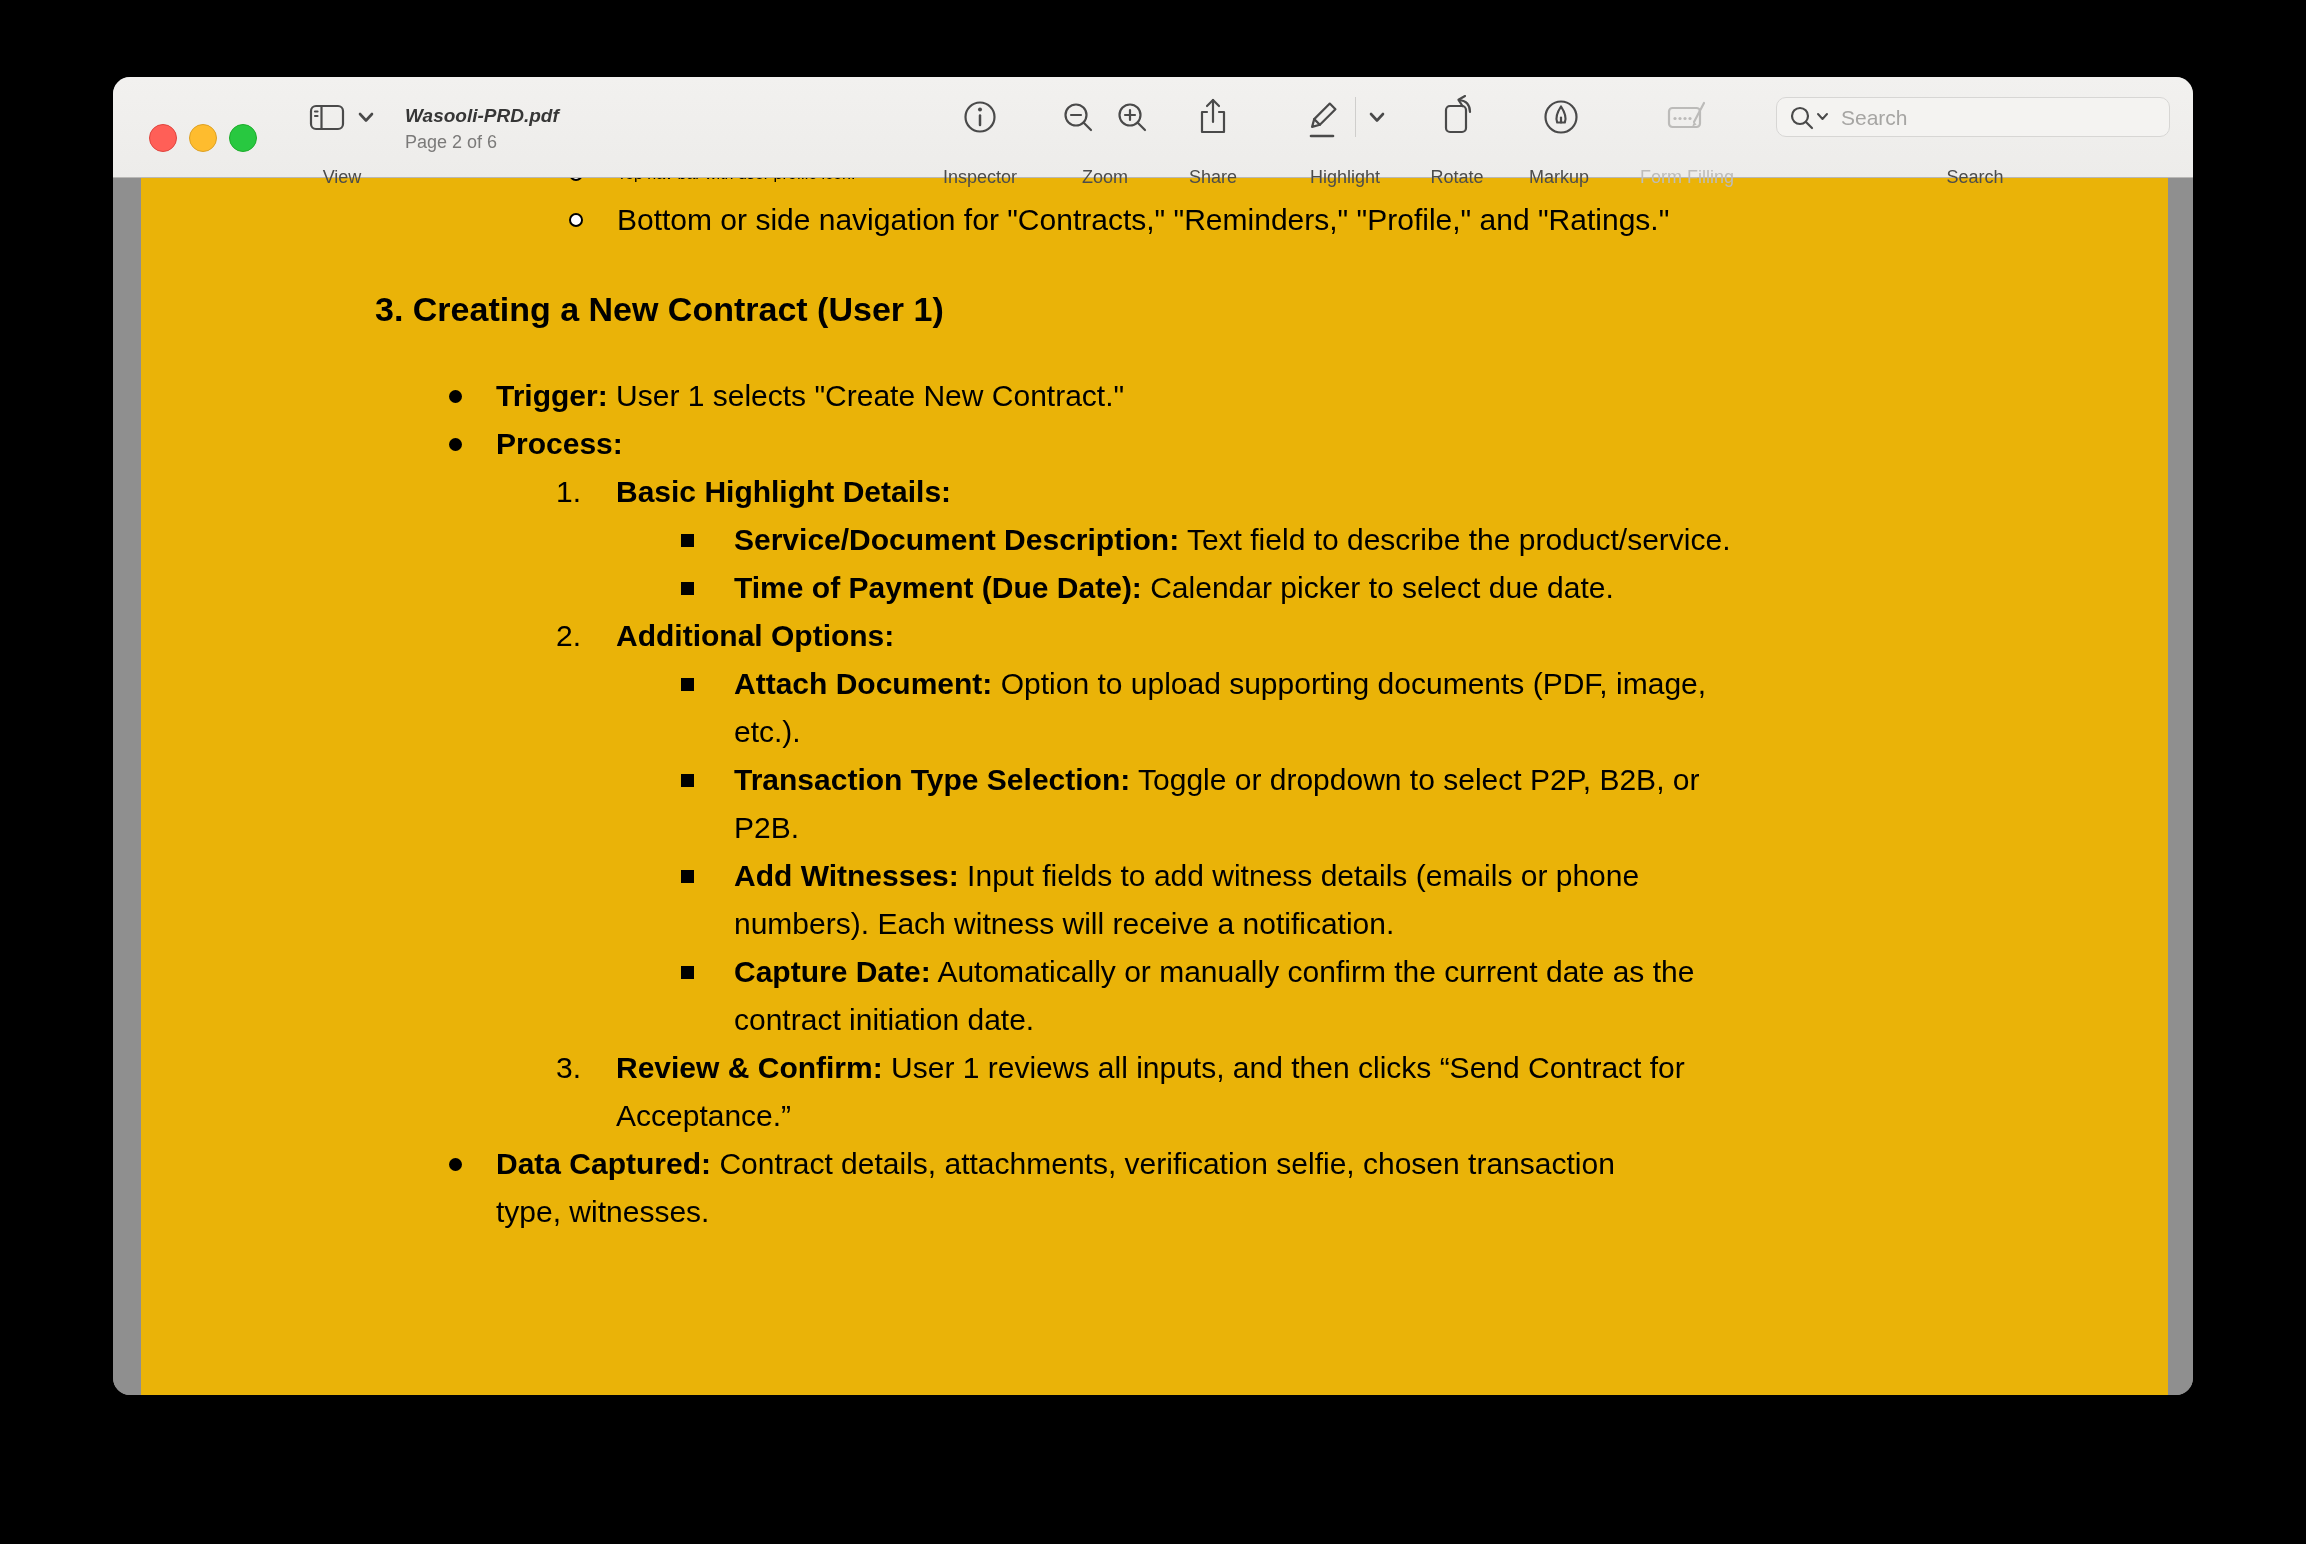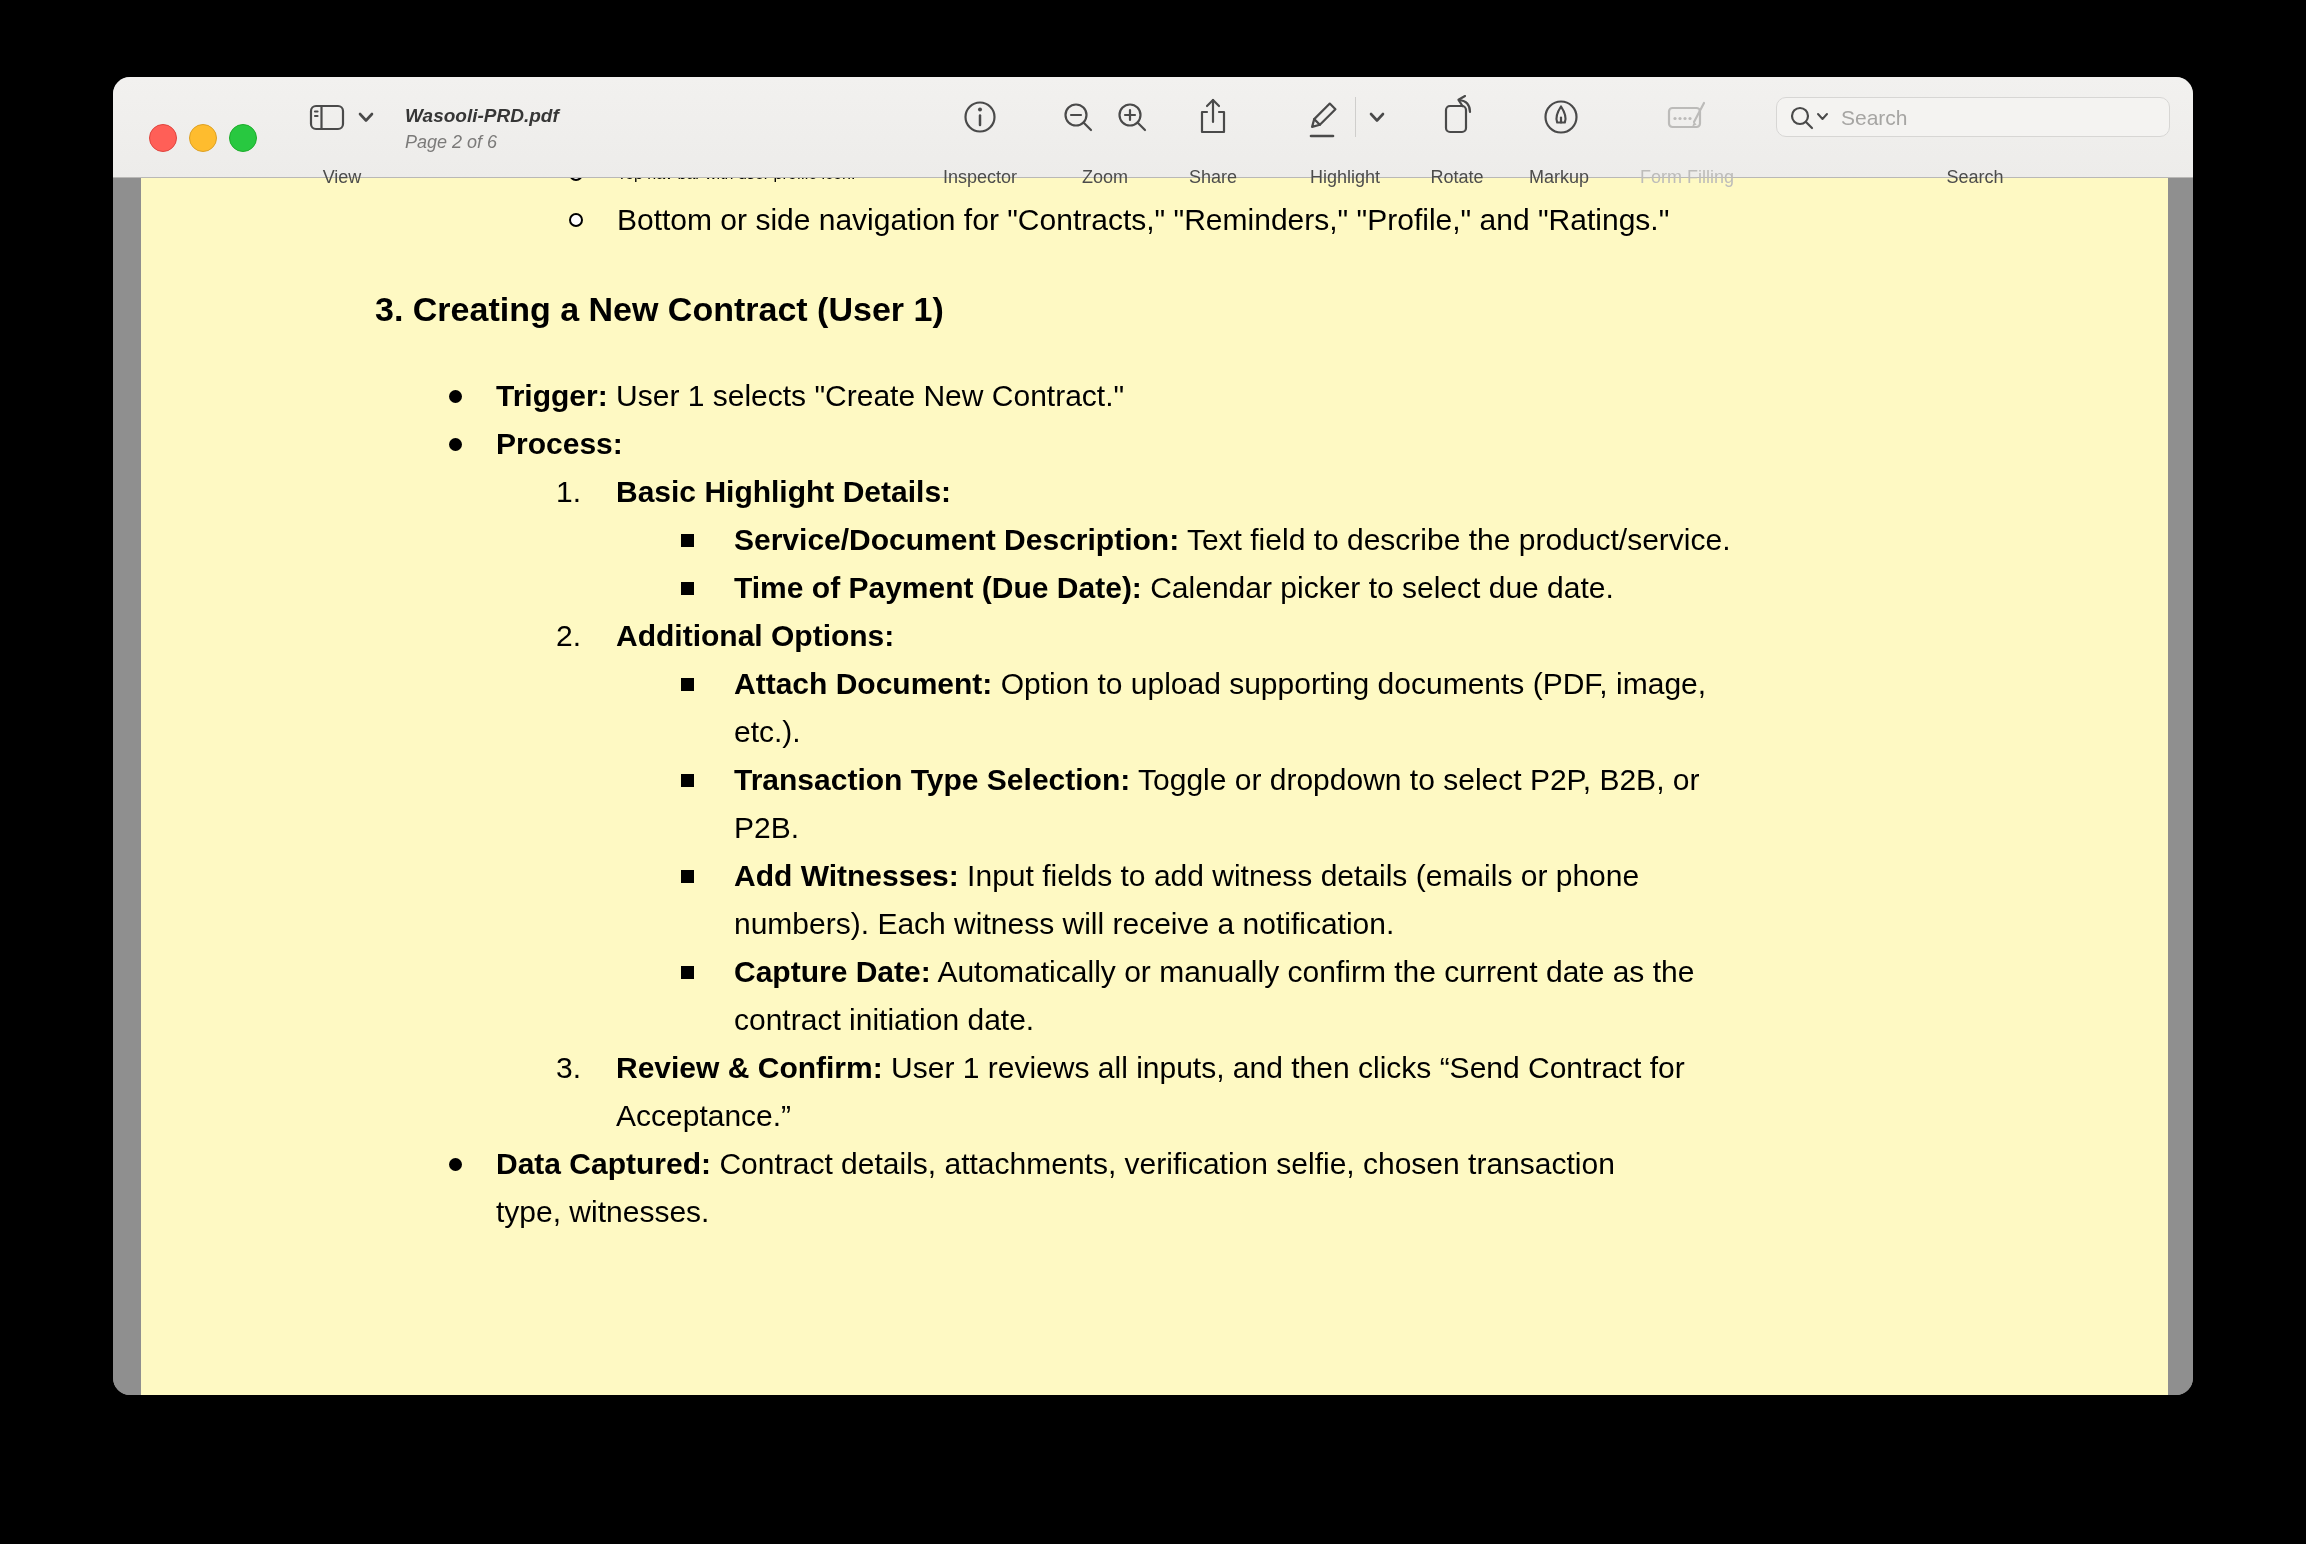--- a/index.html
+++ b/index.html
@@ -18,31 +18,31 @@
   .icon .fill{fill:#4a4a4a;stroke:none;}
   .dim .icon{stroke:#bcbbb9;}
   .dim .icon .fill{fill:#bcbbb9;}
   .toolbtn{position:absolute;top:18px;width:44px;height:44px;cursor:default;}
   .toolbtn svg{position:absolute;left:0;top:0;}
   .tool-label{position:absolute;top:88px;height:24px;line-height:24px;font-size:18px;color:#4c4c4c;
               text-align:center;white-space:nowrap;}
   .tool-label.dimtxt{color:#bdbcba;}
   .titleblock{position:absolute;left:292px;top:26px;}
   .title{font-size:19px;font-weight:bold;color:#363636;line-height:26px;white-space:nowrap;font-style:italic;}
-  .subtitle{font-size:18px;color:#7b7a79;line-height:26px;white-space:nowrap;font-style:italic;}
+  .subtitle{font-size:18px;color:#7b7a79;line-height:26px;white-space:nowrap;}
   .divider{position:absolute;left:1242px;top:20px;width:1px;height:40px;background:#cfcecc;}
   .searchfield{position:absolute;left:1663px;top:20px;width:394px;height:40px;border-radius:10px;
                background:#f4f3f1;border:1px solid #d7d6d4;box-sizing:border-box;}
   .searchfield svg{position:absolute;left:10px;top:6px;}
   .searchfield input{position:absolute;left:62px;top:3px;width:320px;height:32px;border:none;outline:none;
                      background:transparent;font-family:"Liberation Sans",sans-serif;font-size:21px;color:#444;}
   .searchfield input::placeholder{color:#a6a5a3;}
   
   .content{position:absolute;left:0;top:100px;right:0;bottom:0;background:#8f8f8f;z-index:1;}
-  .pagepaper{position:absolute;left:28px;right:25px;top:0;bottom:0;background:#fef9c3;}
+  .pagepaper{position:absolute;left:28px;right:25px;top:0;bottom:0;background:#eab308;}
   .docflow{position:relative;padding-top:19px;font-size:30px;line-height:48px;color:#000;}
   .dline{position:relative;white-space:nowrap;}
   .clipline{position:absolute;left:0;right:0;top:-27px;height:48px;line-height:48px;white-space:nowrap;}
   .heading{font-size:34px;line-height:50px;font-weight:bold;margin:40px 0 38px 234px;white-space:nowrap;}
   .ind-l1{padding-left:355px;}
   .ind-l2{padding-left:476px;}
   .ind-num{padding-left:475px;}
   .ind-sq{padding-left:593px;}
   .mark-disc{position:absolute;left:308px;top:18px;width:13px;height:13px;border-radius:50%;background:#000;}
   .mark-circ{position:absolute;left:428px;top:17px;width:14px;height:14px;border-radius:50%;

